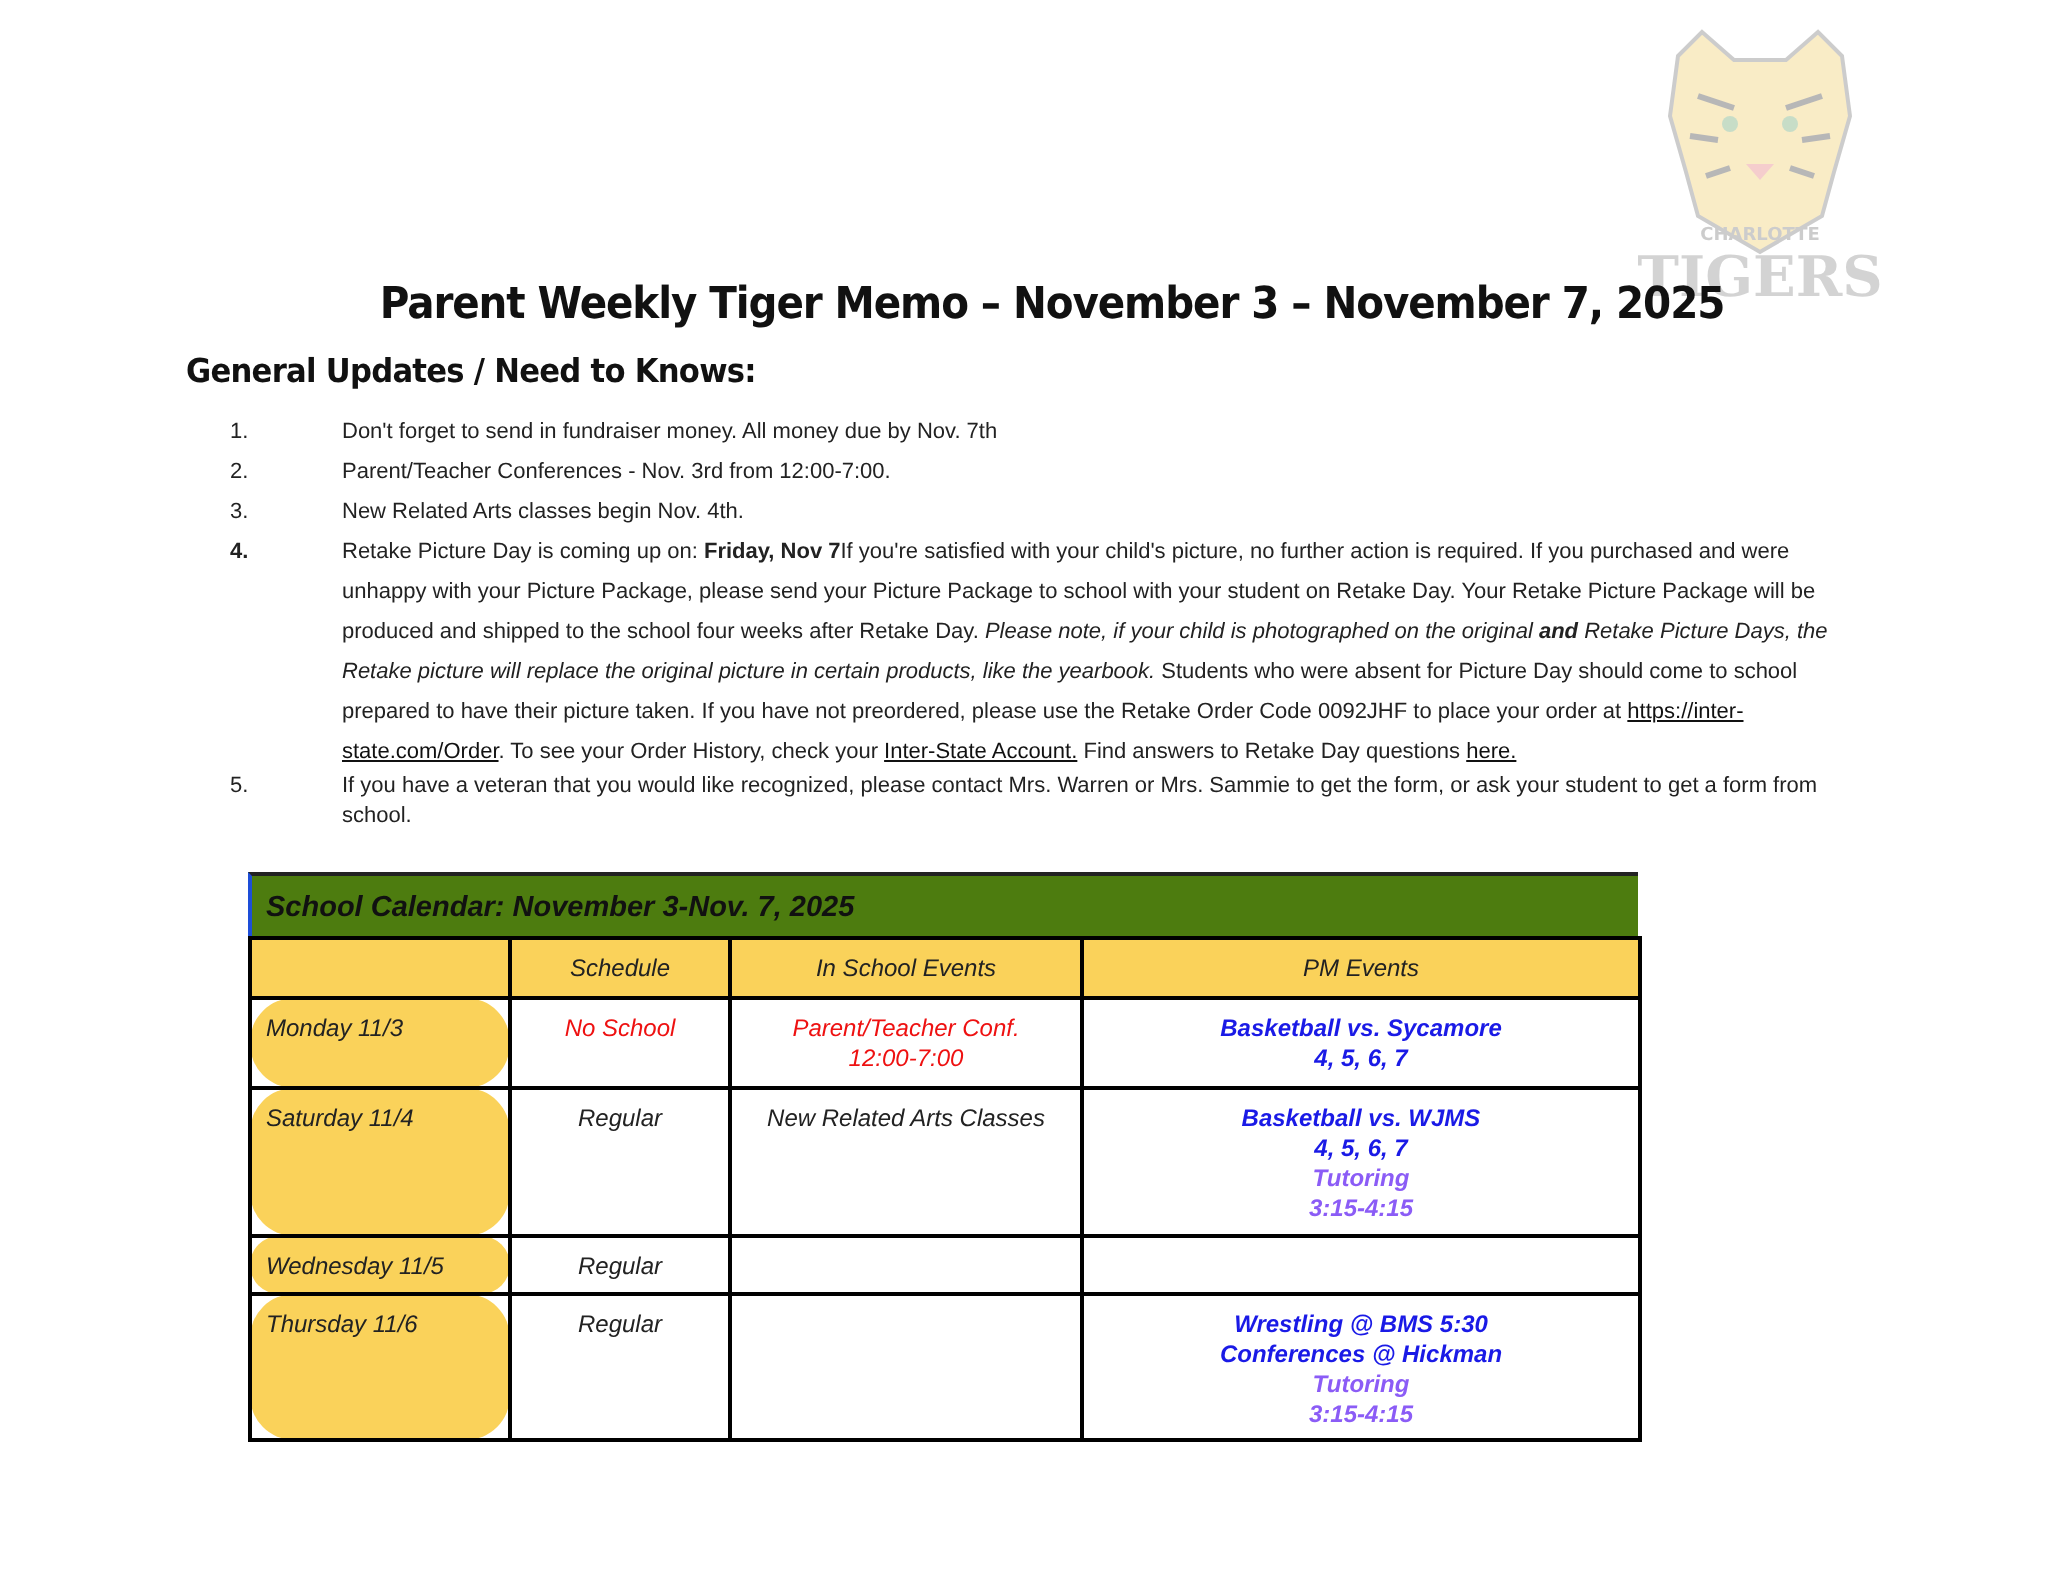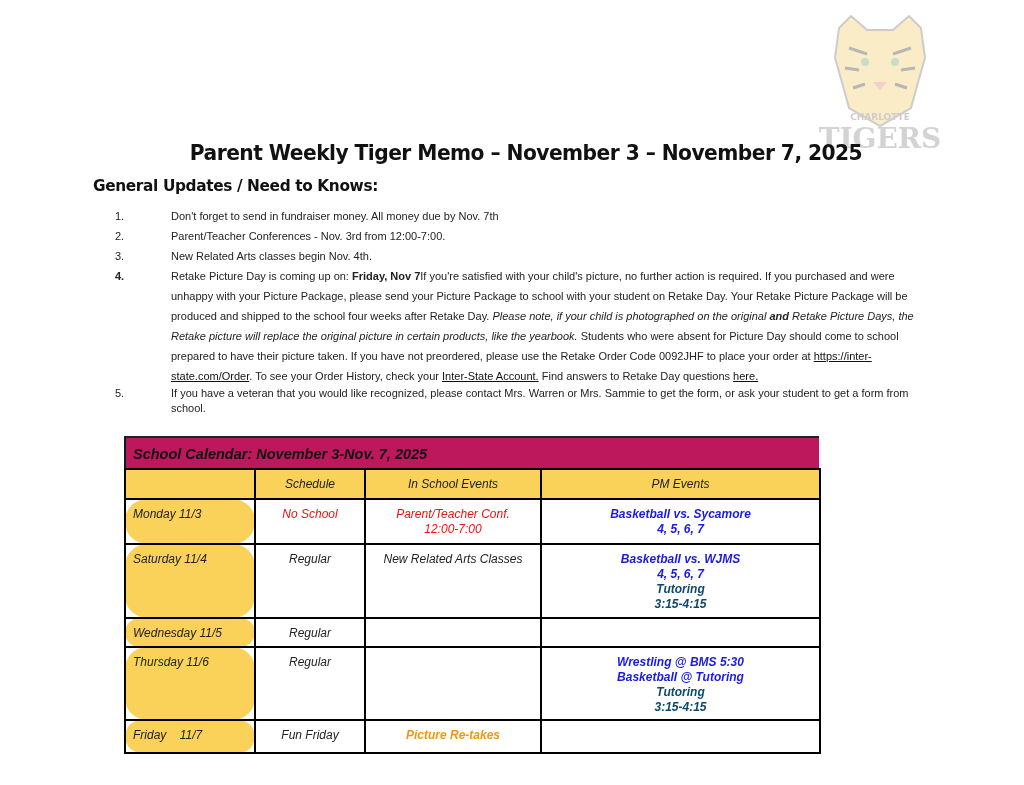--- a/index.html
+++ b/index.html
@@ -21,31 +21,31 @@
   .li .num { width: 25px; flex: none; }
   .li .num.bold { font-weight: bold; }
   .li .txt { flex: 1; margin-left: 31px; }
   .li5 { line-height: 15px; margin-top: 0px; }
   .b { font-weight: bold; }
   .i { font-style: italic; }
   .bi { font-weight: bold; font-style: italic; }
   .u { text-decoration: underline; color: #111; }
 
   .cal { position: absolute; left: 124px; top: 436px; width: 695px; }
-  .cal-title { height: 32px; background: #be185d; border-top: 2px solid #222; border-left: 2px solid #0f172a;
+  .cal-title { height: 32px; background: #4d7c0f; border-top: 2px solid #222; border-left: 2px solid #1d4ed8;
                box-sizing: border-box; font-weight: bold; font-style: italic; font-size: 14.5px;
                padding: 8px 0 0 7px; color: #111; }
   table { border-collapse: collapse; width: 695px; table-layout: fixed; }
   td { border: 2px solid #000000; font-size: 12px; font-style: italic; text-align: center; vertical-align: top;
        padding: 7px 4px 0 4px; box-sizing: border-box; line-height: 15px; }
   td.day { background: #fad25a; text-align: left; padding-left: 7px; border-radius: 22px; }
   tr.hdr td { background: #fad25a; height: 30px; padding-top: 7px; }
   .red { color: #ee1111; }
   .blue { color: #1a1ae6; font-weight: bold; }
-  .redb { color: #0c4a6e; font-weight: bold; }
+  .redb { color: #8b5cf6; font-weight: bold; }
   .orange { color: #f5960f; font-weight: bold; }
   .line { display: block; text-align: center; }
 </style>
 </head>
 <body>
 
 <div class="logo">
   <svg viewBox="0 0 122 148">
     <path d="M20 20 L32 8 L48 22 L74 22 L90 8 L102 20 L106 50 L98 78 L92 100 L61 118 L30 100 L24 78 L16 50 Z" fill="#f3d27a" stroke="#888" stroke-width="2"></path>
     <path d="M30 40 L48 46 M92 40 L74 46 M26 60 L40 62 M96 60 L82 62 M34 80 L46 76 M88 80 L76 76" stroke="#555" stroke-width="3"></path>
@@ -127,26 +127,20 @@
       <td>Regular</td>
       <td></td>
       <td></td>
     </tr>
     <tr style="height:73px">
       <td class="day">Thursday  11/6</td>
       <td>Regular</td>
       <td></td>
       <td>
         <span class="line blue">Wrestling @ BMS 5:30</span>
-        <span class="line blue">Basketball @ Tutoring</span>
+        <span class="line blue">Conferences @ Hickman</span>
         <span class="line redb">Tutoring</span>
         <span class="line redb">3:15-4:15</span>
       </td>
-    </tr>
-    <tr style="height:33px">
-      <td class="day" style="white-space:pre">Friday    11/7</td>
-      <td>Fun Friday</td>
-      <td class="orange">Picture Re-takes</td>
-      <td></td>
     </tr>
   </tbody>
     </table>
 </div>
 
 </body></html>

